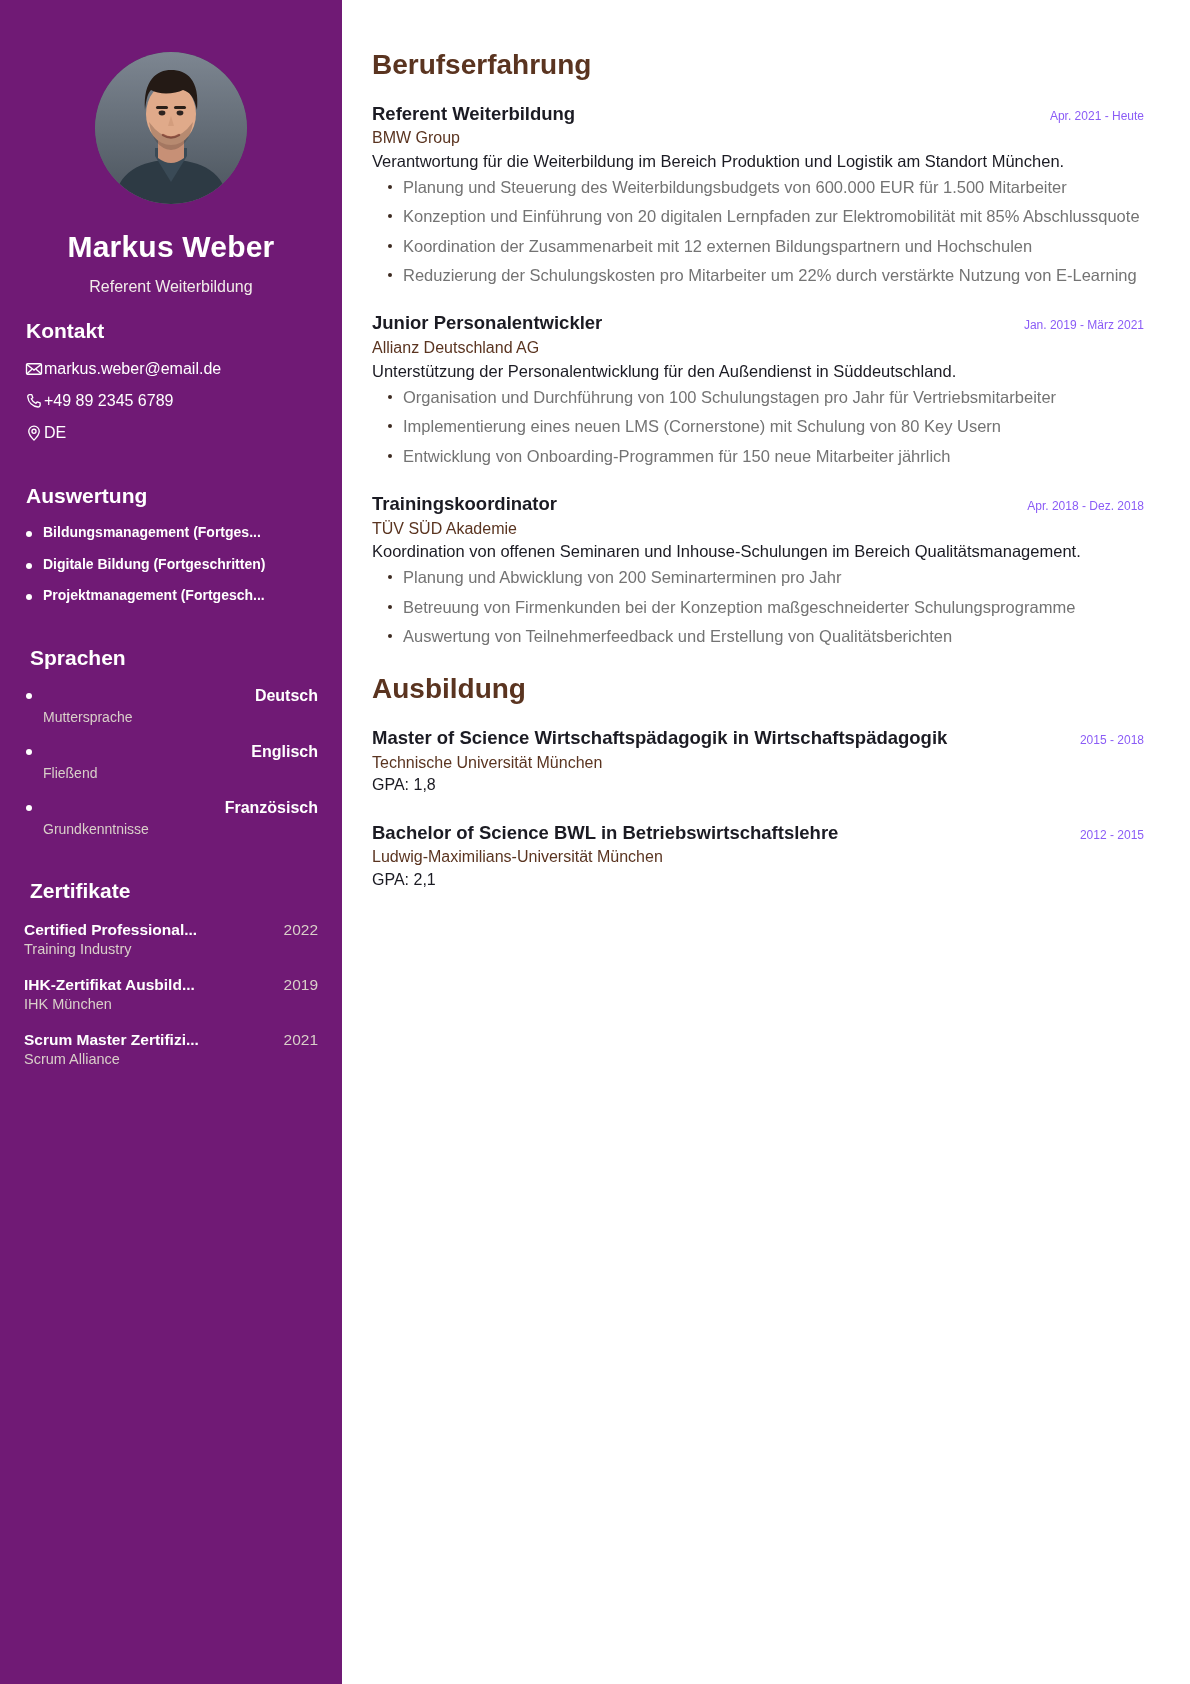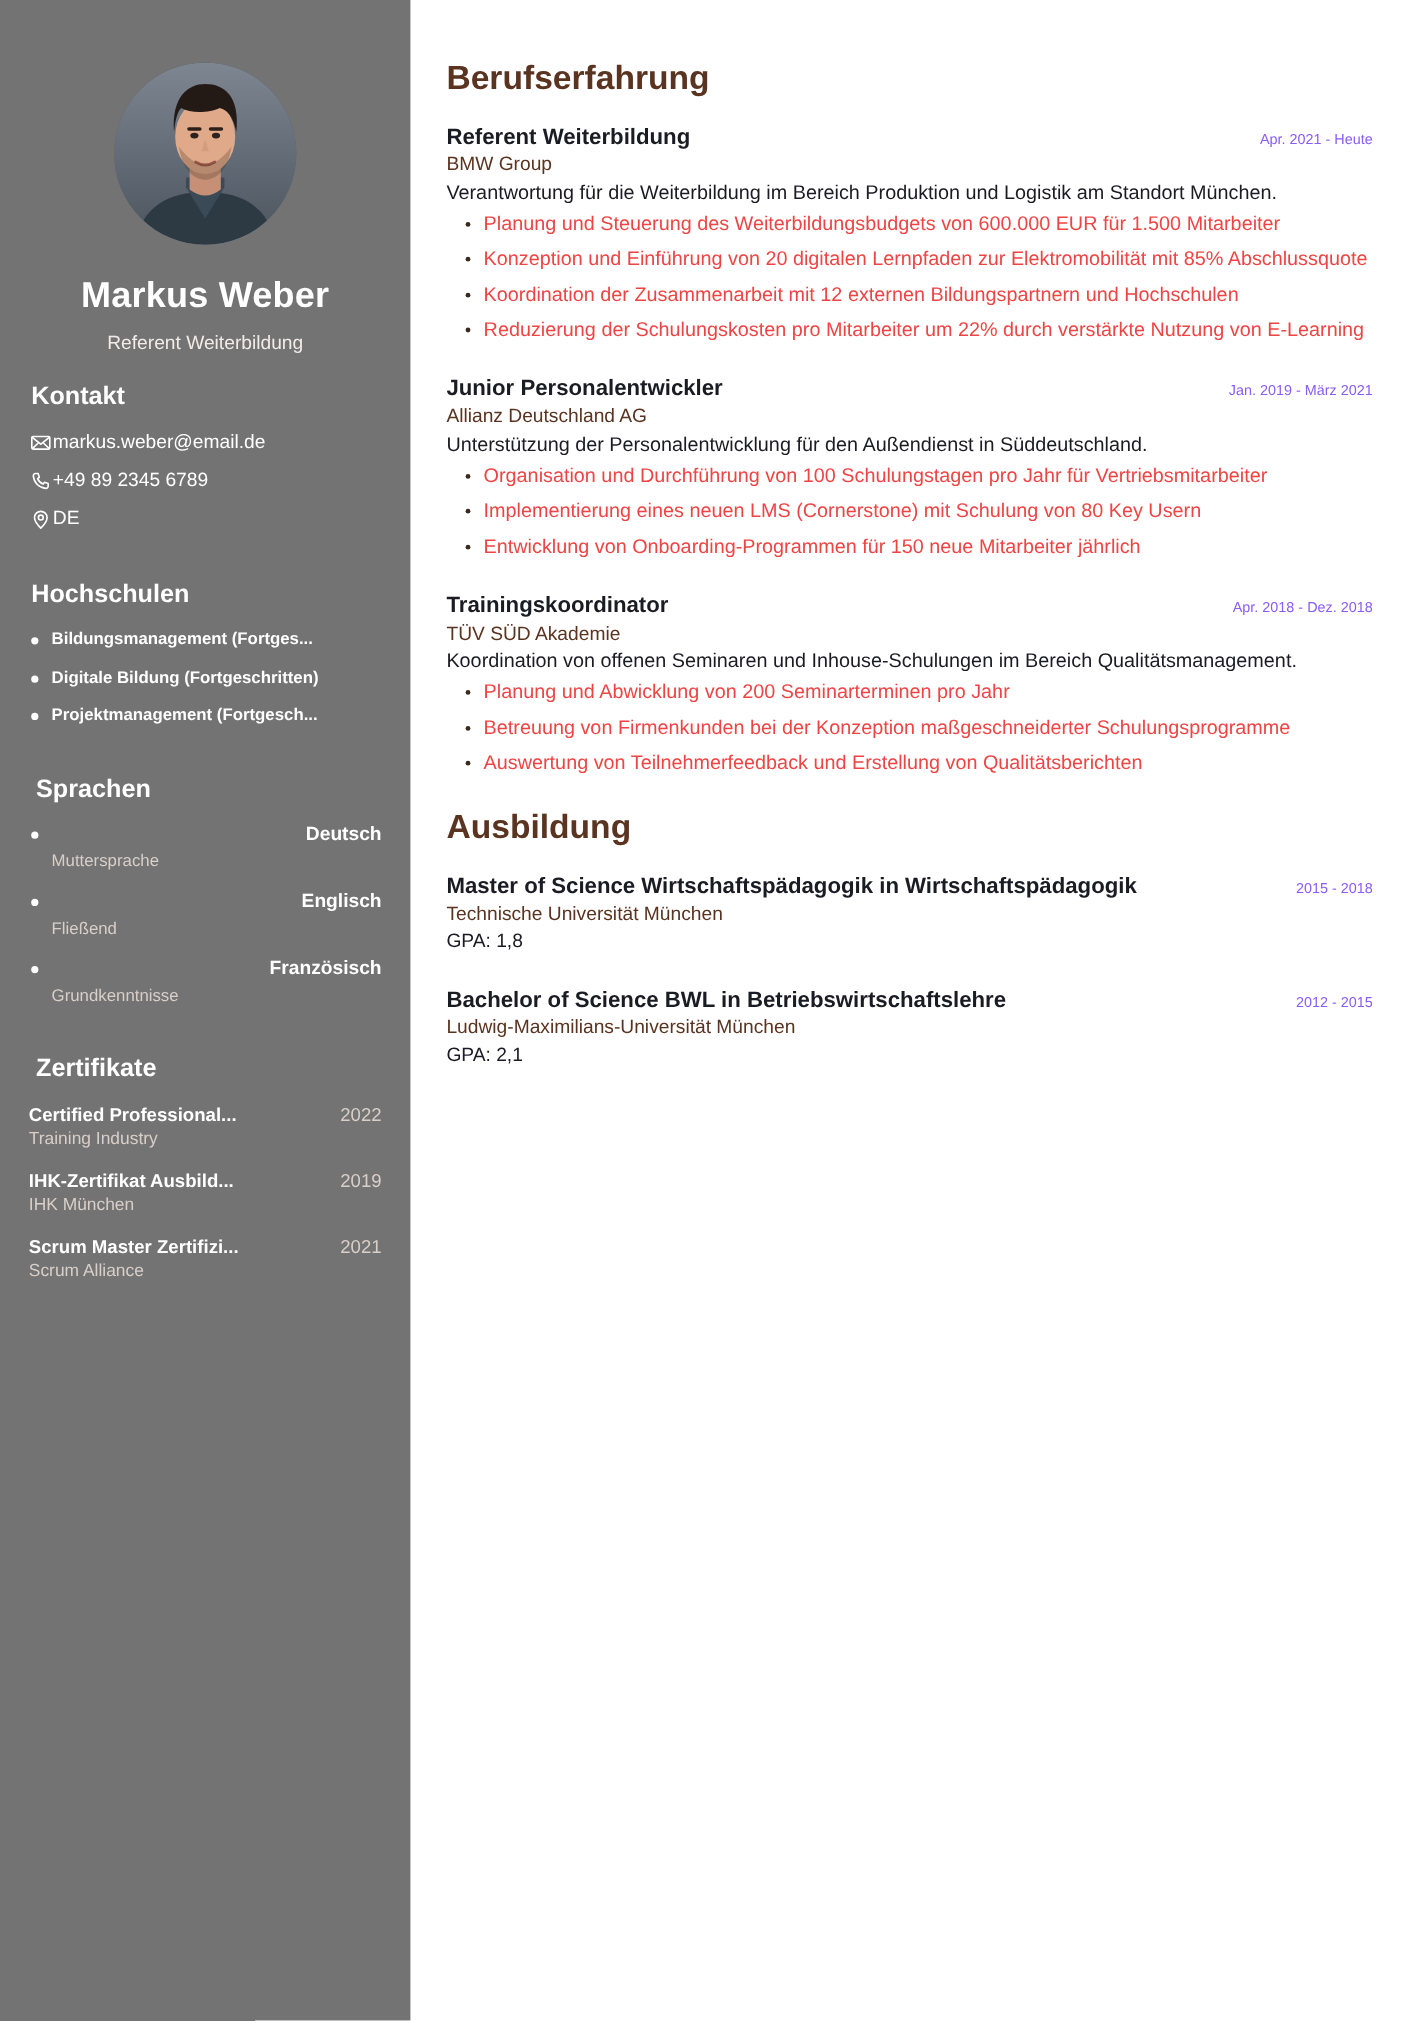--- a/index.html
+++ b/index.html
@@ -18,21 +18,21 @@
     background: #ffffff;
     display: flex;
     overflow: hidden;
     box-sizing: border-box;
   }
 
   
   .sidebar {
     width: 342px;
     min-width: 342px;
-    background: #737373;
+    background: #701a75;
     color: #ffffff;
     box-sizing: border-box;
     padding: 0 24px 40px 24px;
     position: relative;
   }
   .sidebar-inner { padding-top: 52px; }
 
   .avatar-wrap {
     display: flex;
     justify-content: center;
@@ -237,21 +237,21 @@
   }
   ul.points {
     list-style: none;
     margin: 2px 0 0 0;
     padding: 0;
   }
   ul.points li {
     position: relative;
     padding-left: 31px;
     font-size: 16.5px;
-    color: #ef4444;
+    color: #737373;
     line-height: 1.42;
     margin-bottom: 6px;
   }
   ul.points li::before {
     content: "";
     position: absolute;
     left: 16px;
     top: 9px;
     width: 4px;
     height: 4px;
@@ -334,21 +334,21 @@
       <div class="contact-row">
         <span class="contact-icon">
           <svg viewBox="0 0 24 24" fill="none" stroke="currentColor" stroke-width="1.8" stroke-linejoin="round" aria-hidden="true">
             <path d="M12 21.5 C12 21.5 19 14.8 19 9.8 A7 7 0 0 0 5 9.8 C5 14.8 12 21.5 12 21.5 Z"></path>
             <circle cx="12" cy="9.7" r="2.7"></circle>
           </svg>
         </span>
         <span>DE</span>
       </div>
 
-      <h2 class="side-h sp2">Hochschulen</h2>
+      <h2 class="side-h sp2">Auswertung</h2>
       <div>
         <div class="bullet-item">Bildungsmanagement (Fortges...</div>
         <div class="bullet-item">Digitale Bildung (Fortgeschritten)</div>
         <div class="bullet-item">Projektmanagement (Fortgesch...</div>
       </div>
 
       <h2 class="side-h sp2 center-ish">Sprachen</h2>
       <div>
         <div class="lang-item">
           <div class="lang-name">Deutsch</div>

